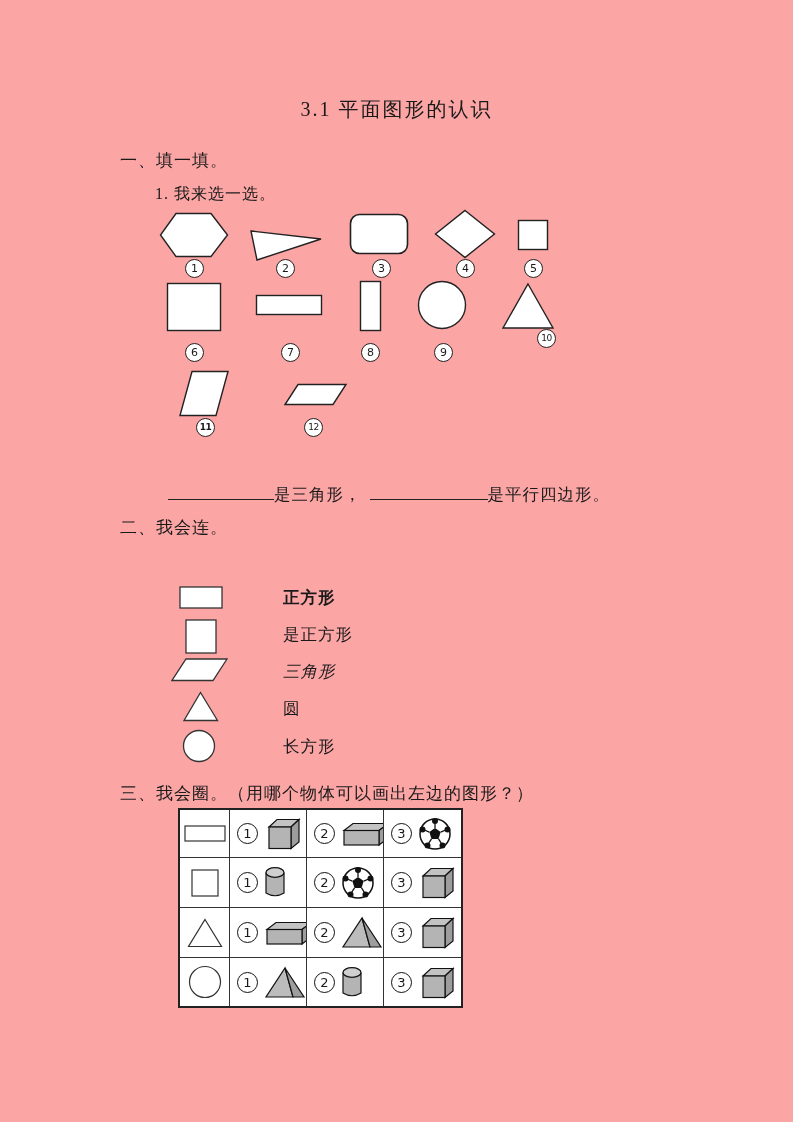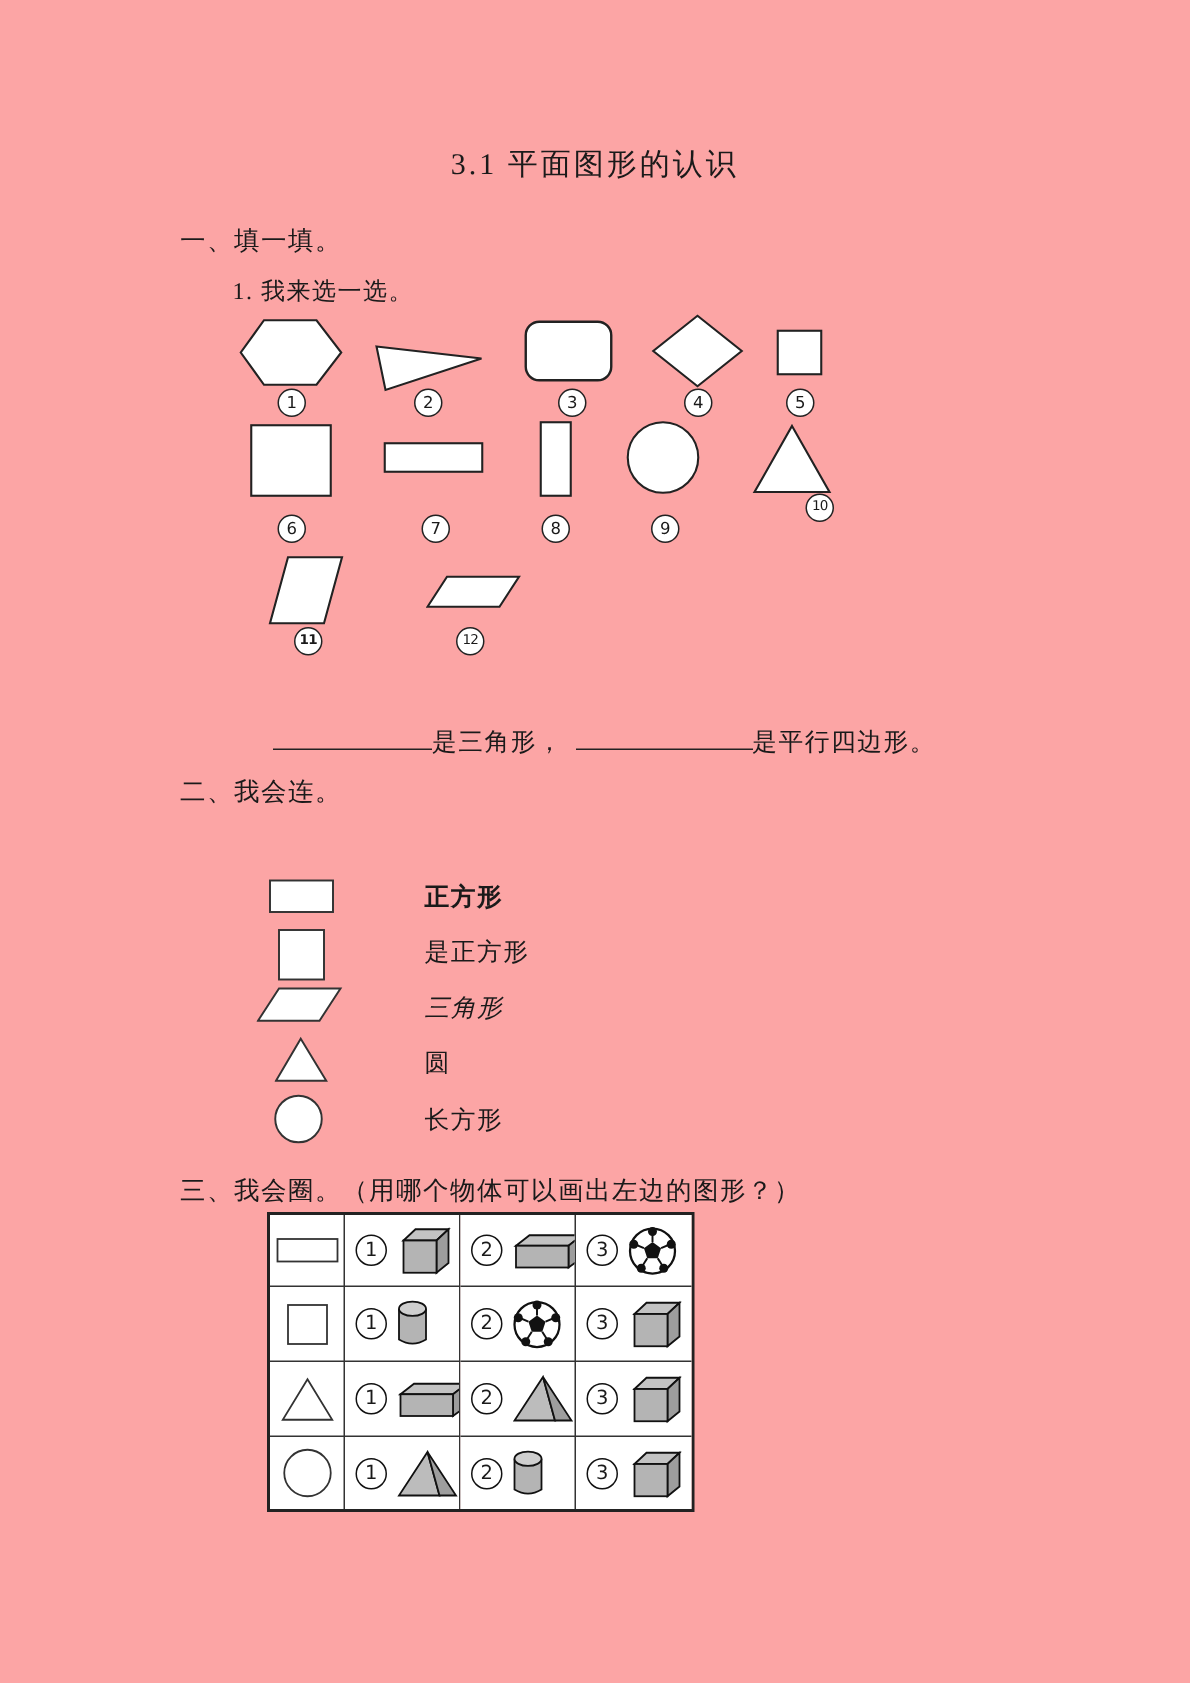--- a/index.html
+++ b/index.html
@@ -85,21 +85,21 @@
   <svg class="abs" style="left:178px;top:370px;" width="52" height="47">
     <polygon points="14,1.5 50,1.5 38,45.5 2,45.5" fill="#fff" stroke="#222" stroke-width="1.4"></polygon>
   </svg>
   <svg class="abs" style="left:284px;top:383px;" width="64" height="23">
     <polygon points="14,1.5 62,1.5 49,21.5 1,21.5" fill="#fff" stroke="#222" stroke-width="1.4"></polygon>
   </svg>
 
   <span class="cnum small" style="left:196px;top:418px;font-weight:bold;">11</span>
   <span class="cnum small" style="left:304px;top:418px;">12</span>
 
-  <div class="abs fill-line" style="left:182px;top:484px;">
+  <div class="abs fill-line" style="left:168px;top:484px;">
     <span class="blank" style="width:106px;"></span><span>是三角形，</span><span class="blank" style="width:118px;margin-left:8px;"></span><span>是平行四边形。</span>
   </div>
 
   <div class="abs h1" style="left:120px;top:516px;">二、我会连。</div>
 
   <svg class="abs" style="left:179px;top:586px;" width="44" height="23">
     <rect x="1" y="1" width="42" height="21" fill="#fff" stroke="#333" stroke-width="1.3"></rect>
   </svg>
   <svg class="abs" style="left:185px;top:619px;" width="32" height="35">
     <rect x="1" y="1" width="30" height="33" fill="#fff" stroke="#333" stroke-width="1.3"></rect>

